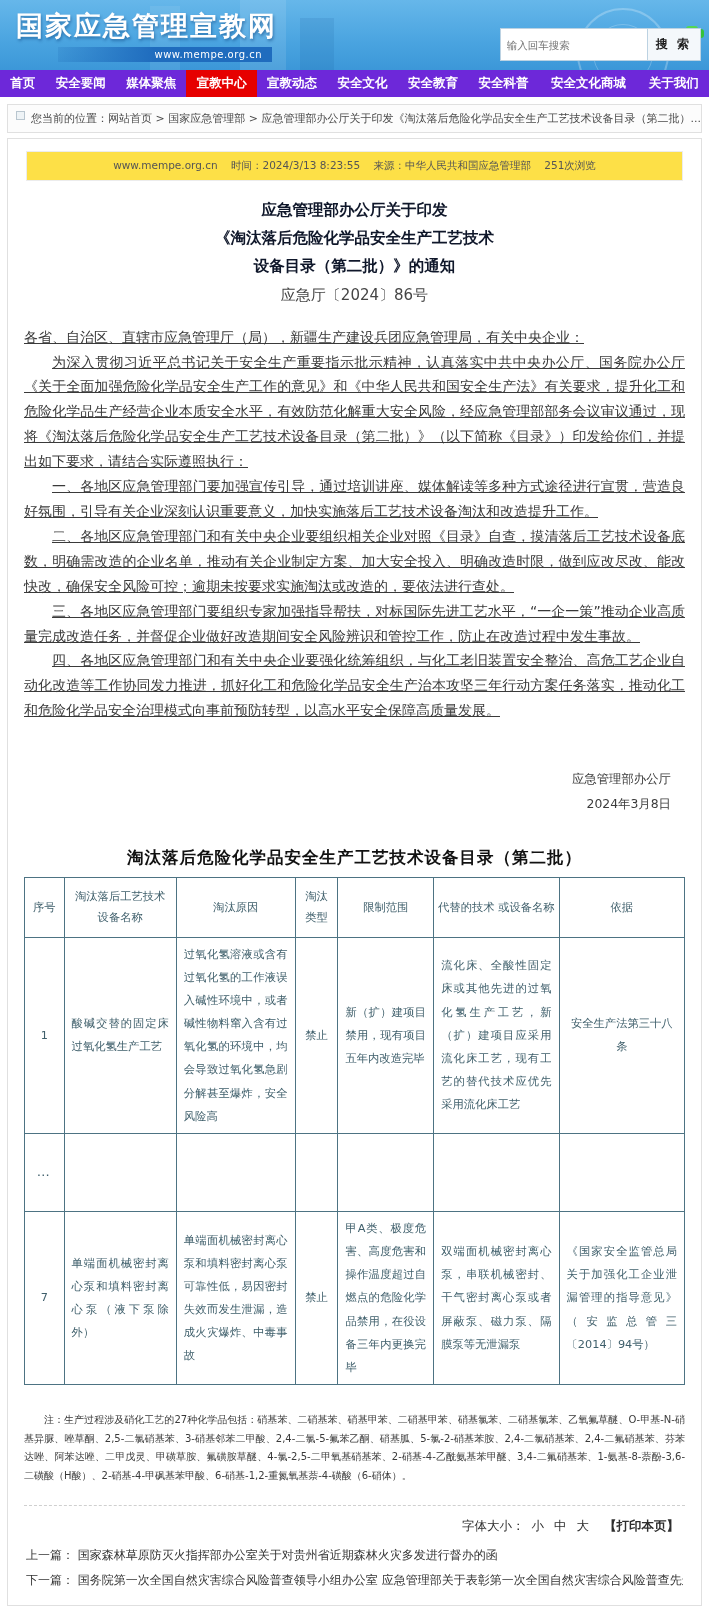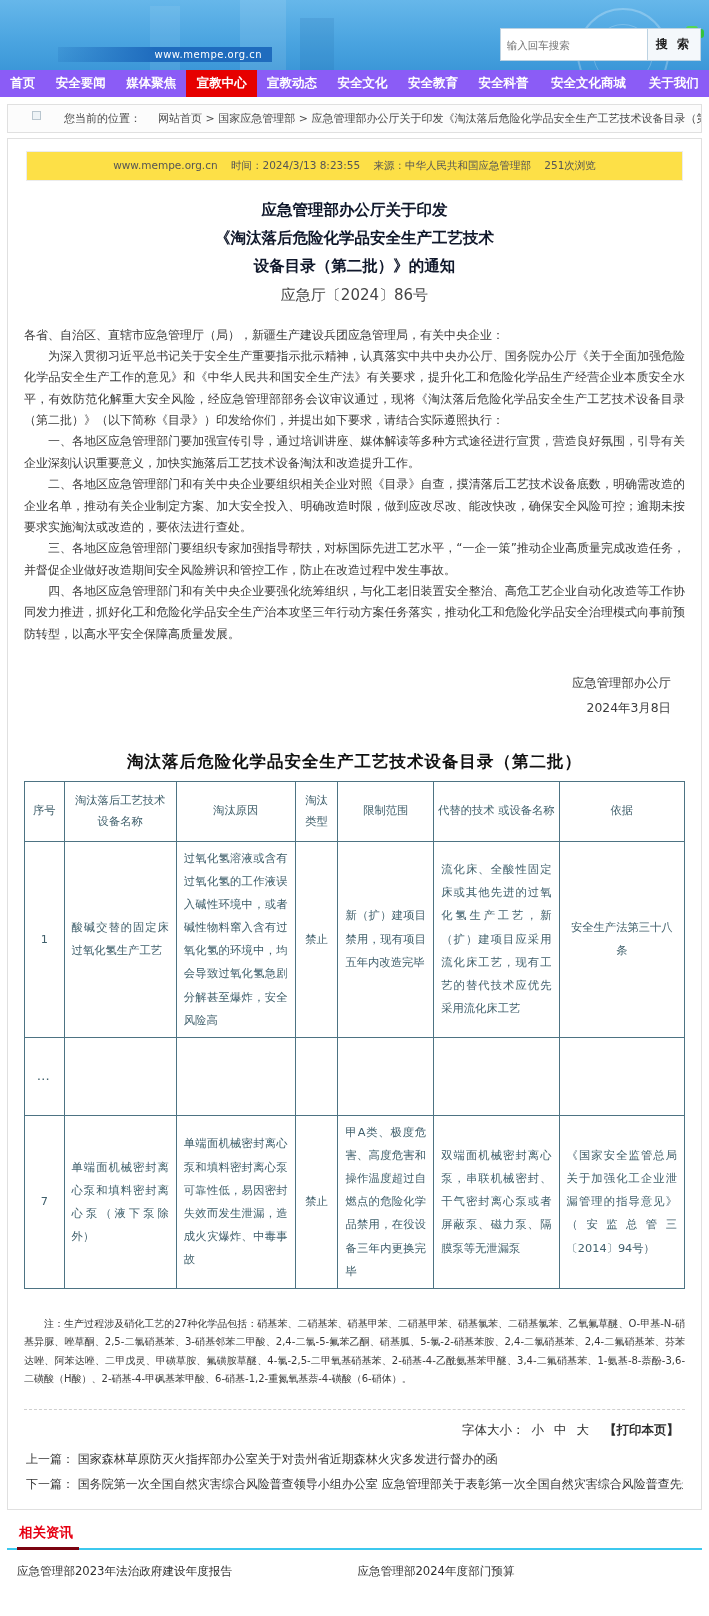--- a/index.html
+++ b/index.html
@@ -19,38 +19,38 @@
   .logo-bar { position:absolute; left:58px; top:47px; width:214px; height:15px; background:linear-gradient(90deg,rgba(20,90,170,.15),#1f6cbe 45%); color:#fff; font-size:10px; text-align:right; padding-right:10px; line-height:15px; letter-spacing:.5px; }
   .search-wrap { position:absolute; right:8px; bottom:9px; display:flex; align-items:stretch; height:33px; }
   .search-input { width:148px; border:1px solid #bcd2e2; background:#fff; font-size:10.5px; padding:0 6px; color:#333; outline:none; }
   .search-btn { border:1px solid #bcd2e2; border-left:none; background:#f4f8fb; color:#1c1c1c; font-size:12px; font-weight:bold; padding:0 8px; letter-spacing:3px; cursor:pointer; }
   .chat-icon { position:absolute; right:5px; top:26px; width:18px; height:12px; }
   .chat-icon .b1,.chat-icon .b2 { position:absolute; width:12px; height:9px; border-radius:3px; background:#35c23a; }
   .chat-icon .b1 { left:0; top:0; background:#53d653; }
   .chat-icon .b2 { right:0; bottom:0; }
 
   
-  .nav { display:flex; background:#8b5cf6; height:27px; align-items:stretch; }
+  .nav { display:flex; background:#6d28d9; height:27px; align-items:stretch; }
   .nav a { flex:1 1 auto; display:flex; align-items:center; justify-content:center; color:#fff; font-size:12.5px; font-weight:bold; white-space:nowrap; padding:0 6px; }
   .nav a.active { background:#e60000; }
   .nav a.wide { flex:1.5 1 auto; }
 
   
-  .breadcrumb { margin:7px 7px 5px; border:1px solid #e0e0e0; background:#fcfcfc; font-size:11px; color:#4a4a4a; padding:6px 24px; display:flex; align-items:flex-start; white-space:nowrap; overflow:hidden;gap:17px; }
+  .breadcrumb { margin:7px 7px 5px; border:1px solid #e0e0e0; background:#fcfcfc; font-size:11px; color:#4a4a4a; padding:6px 8px; display:flex; align-items:flex-start; white-space:nowrap; overflow:hidden; }
   .bc-icon { display:inline-block; width:9px; height:9px; border:1px solid #b9c6cf; background:#eef3f6; margin-right:6px; flex:0 0 auto; }
 
   
   .article { margin:0 7px; border:1px solid #e0e0e0; padding:10px 16px 10px; }
   .meta { background:#fde047; border:1px solid #ececec; text-align:center; font-size:10.5px; color:#555; padding:7px 0; margin:2px 2px 16px; }
   .meta span { margin:0 5px; }
   .doc-title { text-align:center; font-size:15.5px; font-weight:bold; color:#0f172a; line-height:1.8; }
   .doc-number { text-align:center; font-size:15px; color:#454545; margin:5px 0 20px; }
-  .body-text p { font-size:12px; line-height:1.78; text-align:justify; color:#3a3a3a; }
+  .body-text p { font-size:14px; line-height:1.78; text-align:justify; color:#3a3a3a;text-decoration:underline; }
   .body-text p.indent { text-indent:2em; }
-  .signature { text-align:right; font-size:12.4px; line-height:2; margin-top:26px; padding-right:14px; }
+  .signature { text-align:right; font-size:12.4px; line-height:2; margin-top:44px; padding-right:14px; }
 
   
   .table-title { text-align:center; font-family:"DejaVu Serif","Liberation Serif",serif; font-weight:bold; font-size:16.5px; color:#111; margin:30px 0 8px; letter-spacing:1px; }
   table.cat { width:100%; border-collapse:collapse; table-layout:fixed; }
   table.cat td { border:1px solid #4d7383; font-size:11.3px; color:#3f5f6b; line-height:2.05; padding:5px 7px; vertical-align:middle; text-align:justify; }
   table.cat tr.head td { text-align:center; line-height:1.9; padding:8px 3px; }
   table.cat td.c { text-align:center; }
   table.cat tr.dots td { height:78px; }
   table.cat tr.dots td.c { letter-spacing:2px; font-size:13px; }
 
@@ -75,20 +75,21 @@
 </head>
 <body>
 
 <div class="header">
   <div class="art">
     <div class="bld1"></div>
       <div class="bld2"></div>
       <div class="bld3"></div>
     <div class="wheel"></div>
   </div>
+  <div class="logo-title">国家应急管理宣教网</div>
   <div class="logo-bar">www.mempe.org.cn</div>
   <div class="chat-icon">
       <span class="b1"></span>
       <span class="b2"></span>
     </div>
   <div class="search-wrap">
     <input class="search-input" placeholder="输入回车搜索" style="">
     <button class="search-btn">搜 索</button>
   </div>
 </div>

